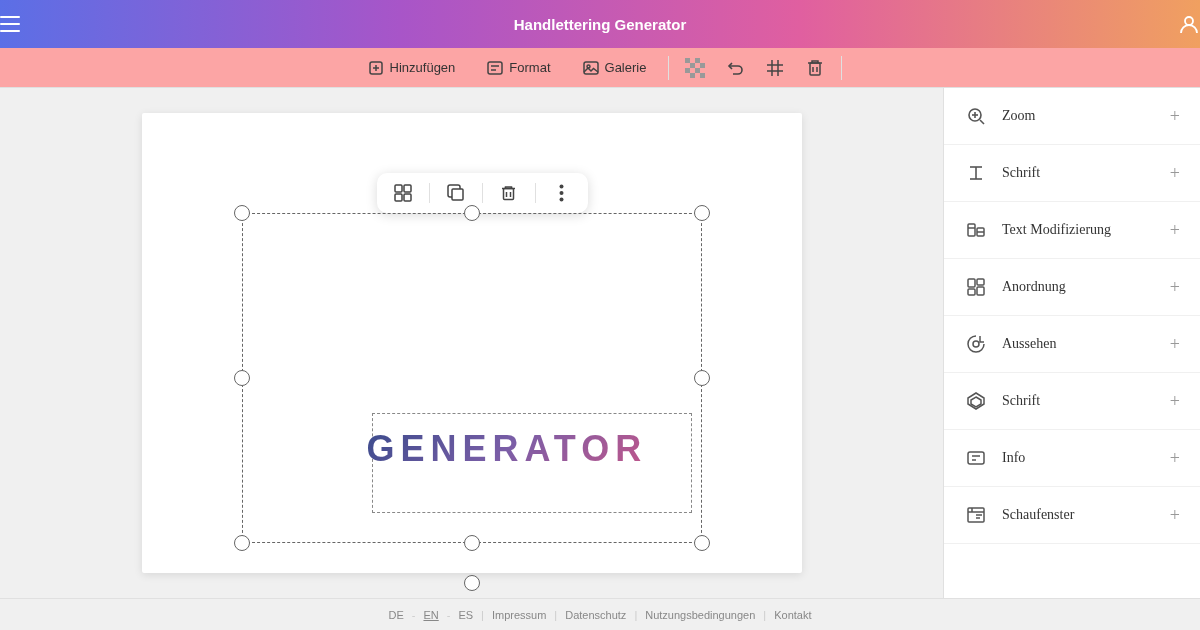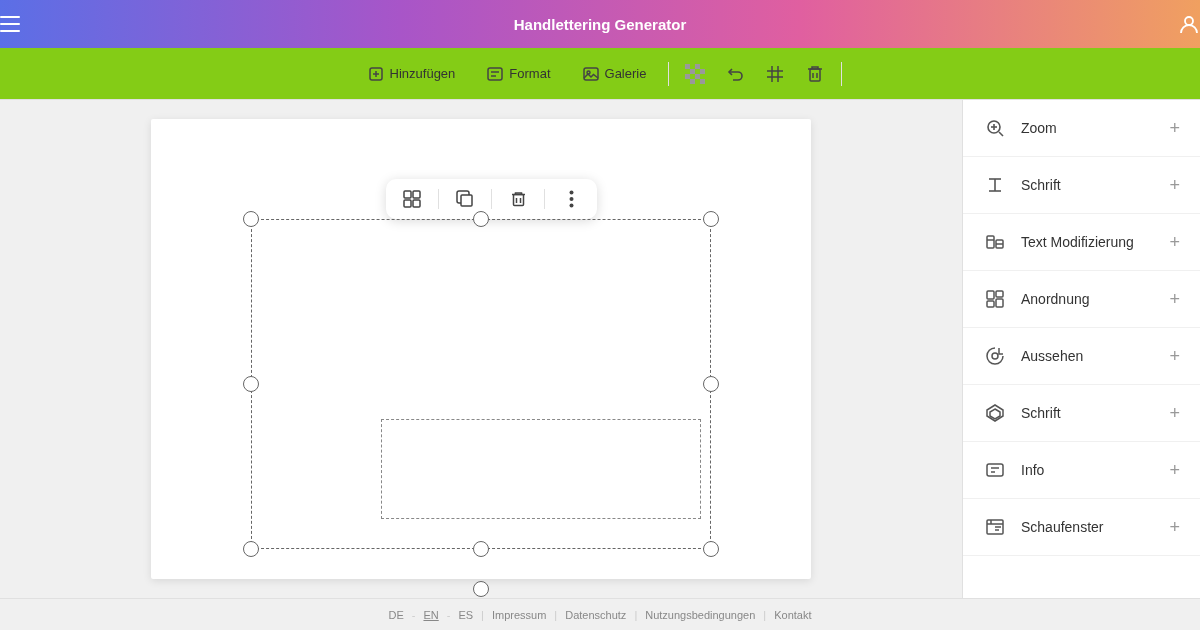--- a/index.html
+++ b/index.html
@@ -24,22 +24,22 @@
       font-size: 15px;
     }
     .header-menu-icon, .header-user-icon {
       color: white;
       font-size: 18px;
       cursor: pointer;
     }
 
     
     .toolbar {
-      height: 52px;
-      background: #84cc16;
+      height: 40px;
+      background: #fca5a5;
       border-bottom: 1px solid #e0e0e0;
       display: flex;
       align-items: center;
       justify-content: center;
       gap: 4px;
       flex-shrink: 0;
     }
     .toolbar-btn {
       display: flex;
       align-items: center;
@@ -203,25 +203,26 @@
       background: transparent;
       cursor: pointer;
       font-size: 16px;
       color: #444;
       border-radius: 4px;
     }
     .ctx-divider { width: 1px; height: 20px; background: #e0e0e0; }
 
     
     .right-panel {
-      width: 238px;
+      width: 257px;
       background: white;
       border-left: 1px solid #e0e0e0;
       overflow-y: auto;
       flex-shrink: 0;
+      font-family: Liberation Serif, serif;
     }
 
     .panel-item {
       display: flex;
       align-items: center;
       padding: 16px 20px;
       border-bottom: 1px solid #f0f0f0;
       cursor: pointer;
     }
     .panel-icon {
@@ -407,20 +408,21 @@
         <div class="handle ml"></div>
         <div class="handle mr"></div>
         <div class="handle bl"></div>
         <div class="handle bc"></div>
         <div class="handle br"></div>
         <div class="handle rot"></div>
 
         <div class="inner-selection"></div>
 
 
+        <div class="generator-text">GENERATOR</div>
       </div>
 
     </div>
   </div>
 
   <div class="right-panel">
 
     <div class="panel-item">
       <div class="panel-icon">
         <svg width="20" height="20" viewBox="0 0 20 20" fill="none" stroke="#555" stroke-width="1.6">

